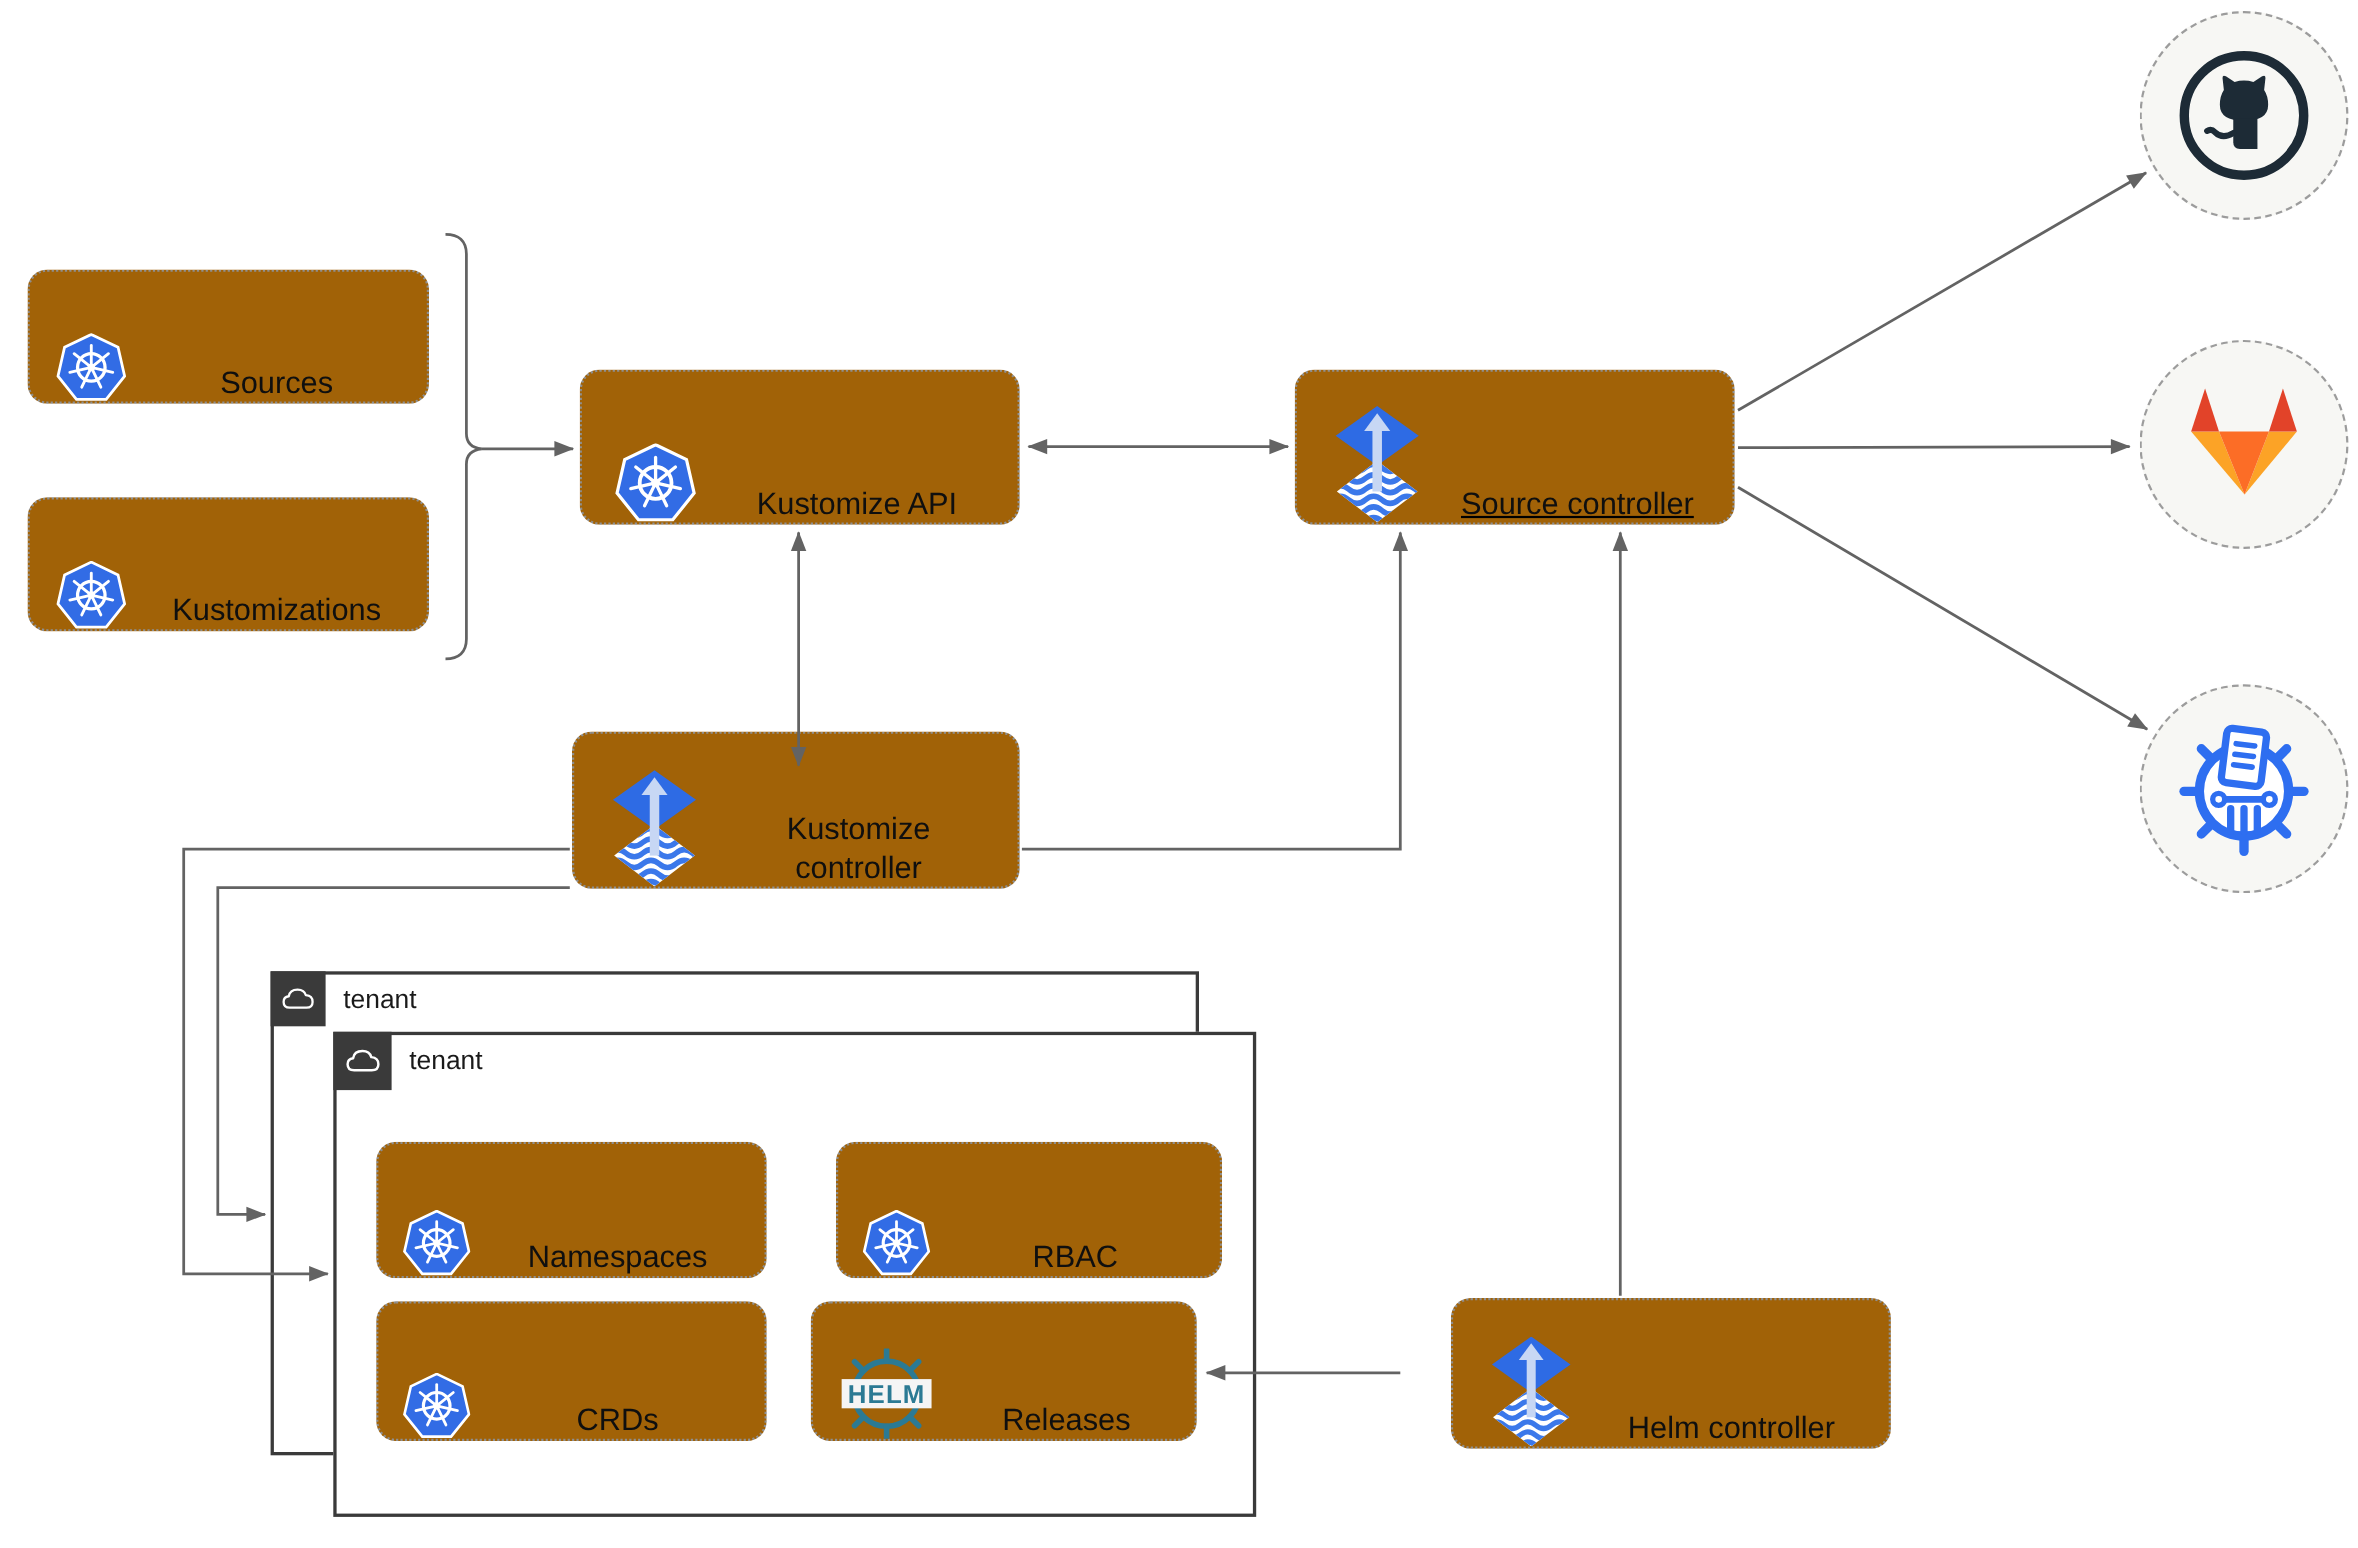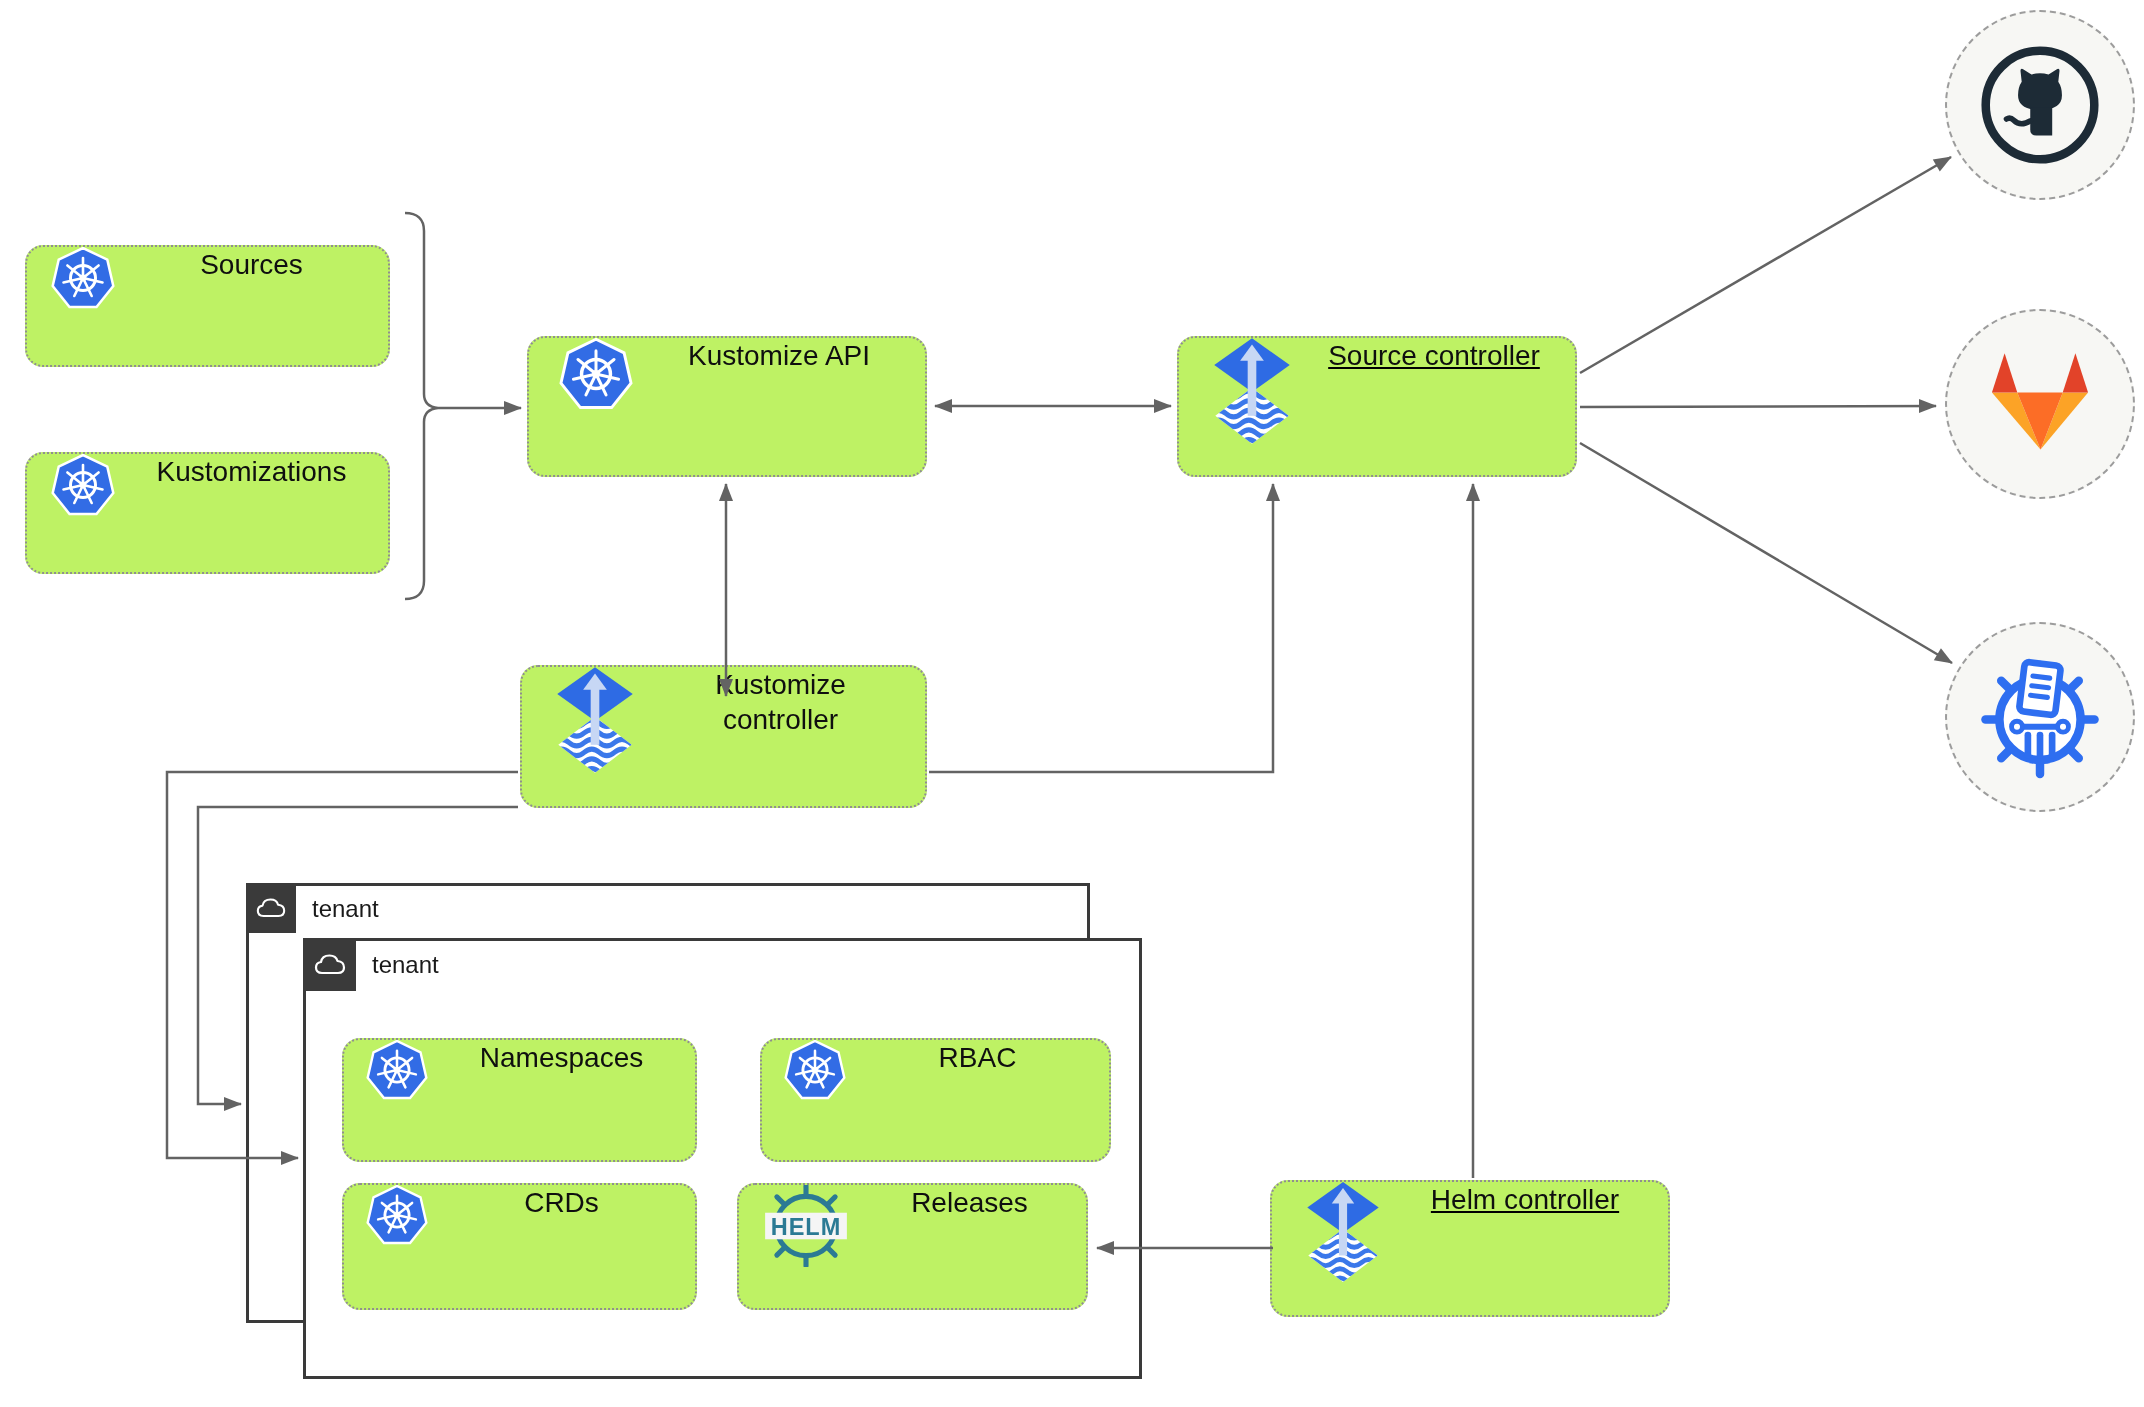--- a/index.html
+++ b/index.html
@@ -1,21 +1,21 @@
 <!DOCTYPE html>
 <html><head>
 <meta charset="utf-8">
 <title>Diagram</title>
 <style>
   html,body{margin:0;padding:0;background:#ffffff;font-family:"Liberation Sans","DejaVu Sans",sans-serif;}
   .canvas{position:relative;width:2144px;height:1407px;background:#ffffff;overflow:hidden;}
 
   
-  .node{position:absolute;background:#bef264;border:2px dotted #8f8f8f;border-radius:18px;
-        display:flex;align-items:flex-start;box-sizing:border-box;z-index:3;}
+  .node{position:absolute;background:#a16207;border:2px dotted #8f8f8f;border-radius:18px;
+        display:flex;align-items:flex-end;box-sizing:border-box;z-index:3;}
   .node .icon{flex:0 0 auto;display:flex;align-items:center;justify-content:center;}
   .node .label{flex:1;text-align:center;font-size:28px;color:#0f0f0f;line-height:1.25;}
   .node.controller .label{max-width:215px;margin:0 auto;}
 
   
   .tenant{position:absolute;background:#ffffff;border:3px solid #3a3a3a;box-sizing:border-box;}
   .tenant-tab{position:absolute;background:#3a3a3a;display:flex;align-items:center;justify-content:center;box-sizing:border-box;}
   .tenant-label{position:absolute;font-size:24px;color:#1a1a1a;}
 
   
@@ -170,21 +170,21 @@
 
   <div class="node controller" style="left:520px;top:665px;width:407px;height:143px;">
     <span class="icon" style="margin-left:32px;">
       <svg width="82" height="106">
           <use href="#flux"></use>
         </svg>
       </span>
     <span class="label">Kustomize controller</span>
   </div>
 
-  <div class="node controller" style="left:1270px;top:1180px;width:400px;height:137px;text-decoration:underline;">
+  <div class="node controller" style="left:1319px;top:1180px;width:400px;height:137px;">
     <span class="icon" style="margin-left:32px;">
       <svg width="78" height="100">
           <use href="#flux"></use>
         </svg>
       </span>
     <span class="label">Helm controller</span>
   </div>
 
   <div class="node" style="left:342px;top:1038px;width:355px;height:124px;">
     <span class="icon" style="margin-left:22px;">

